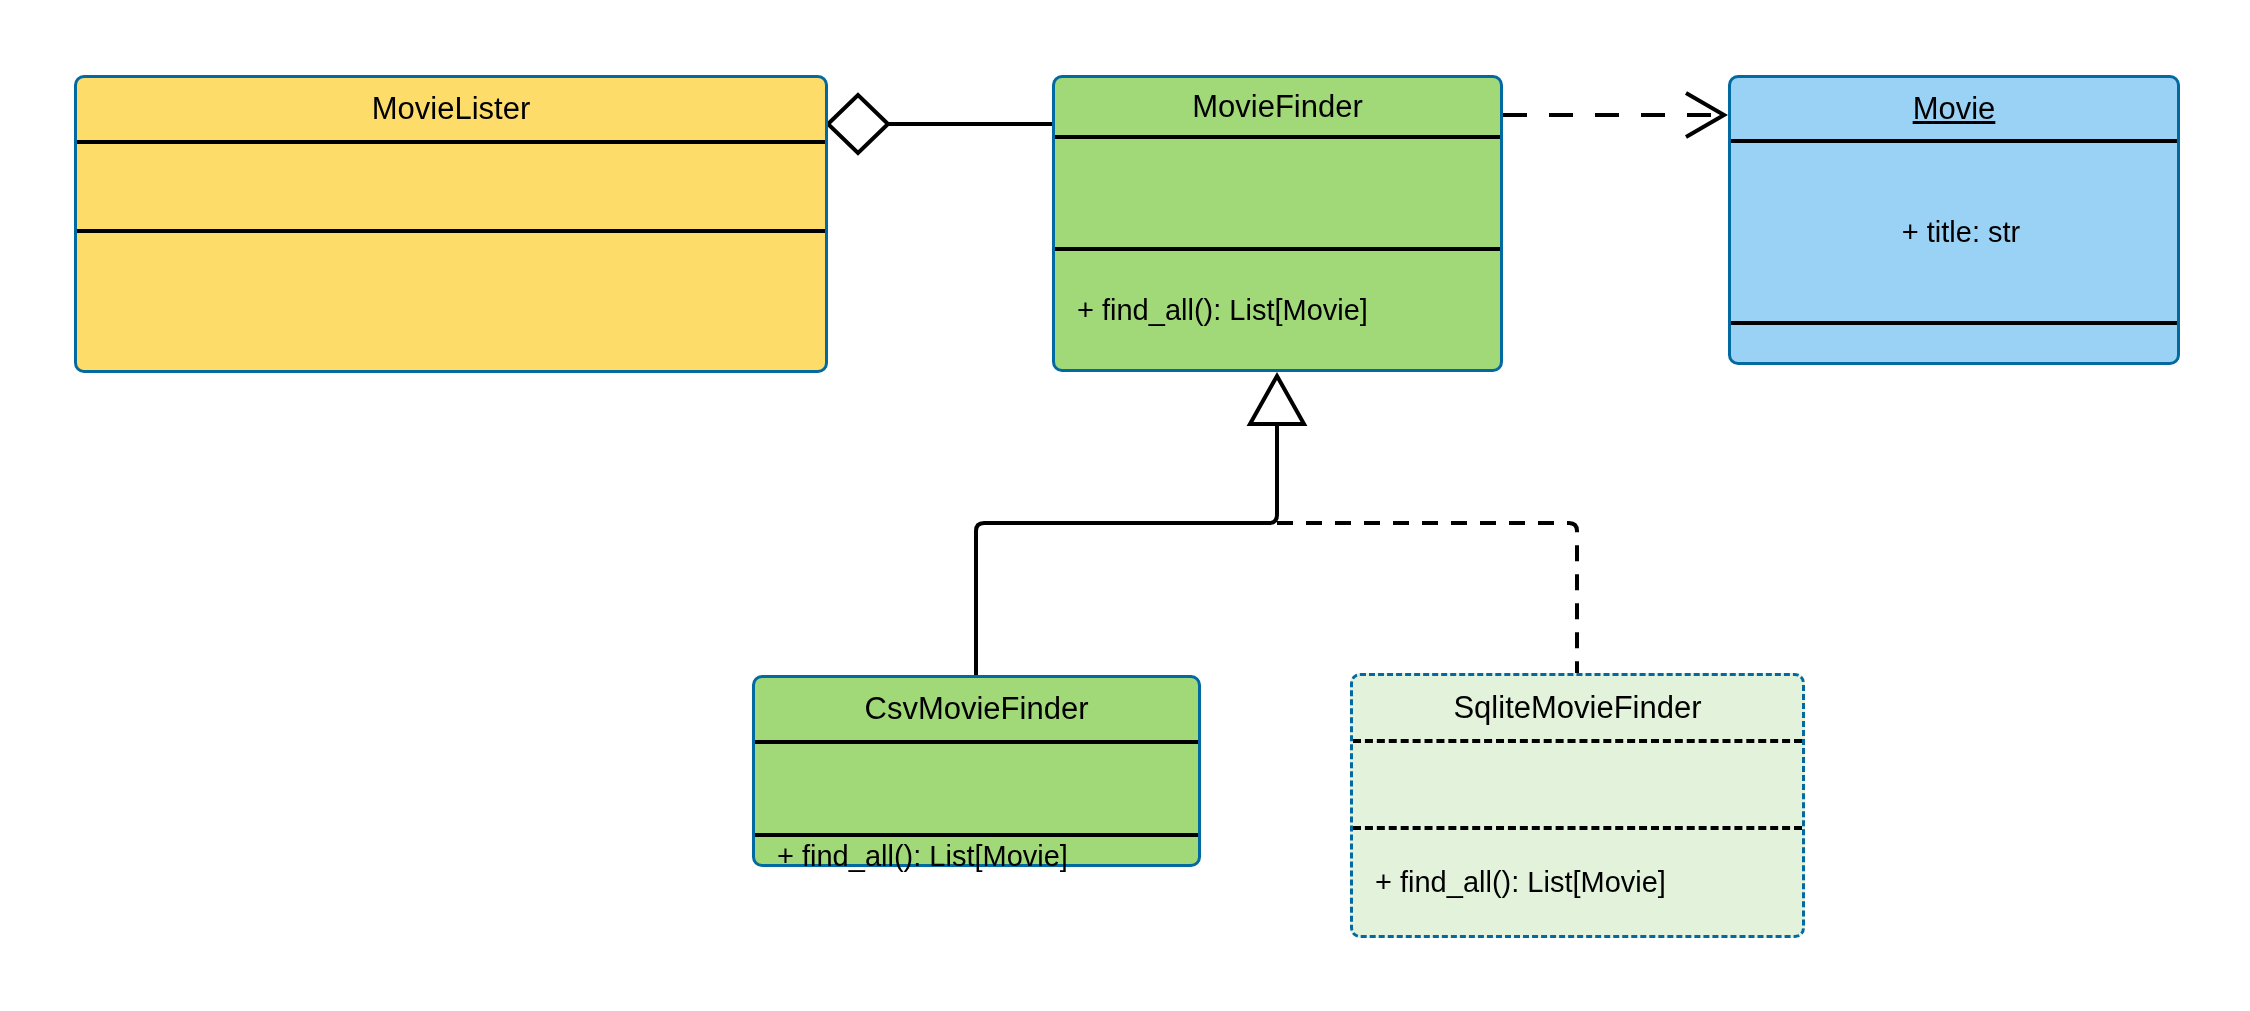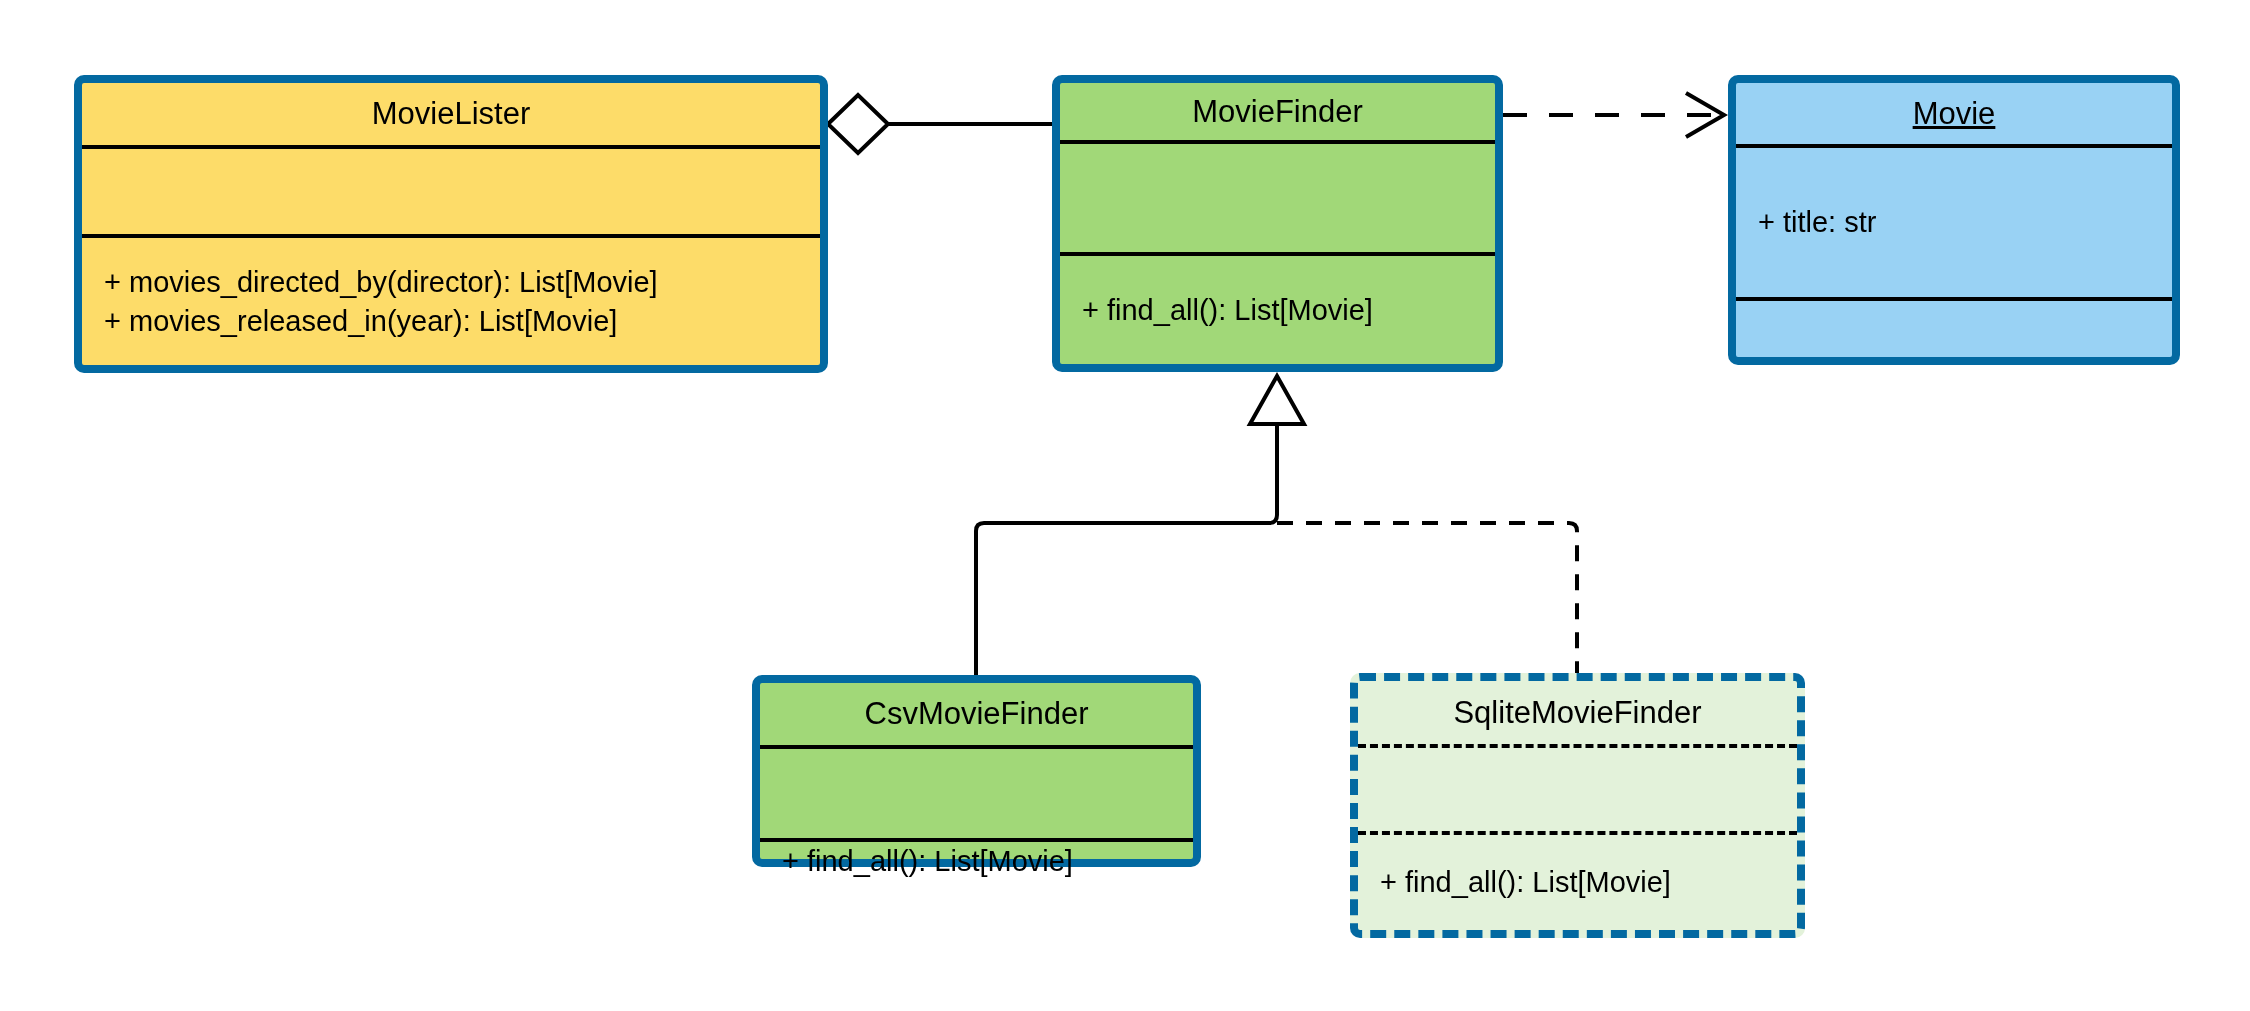--- a/index.html
+++ b/index.html
@@ -20,21 +20,21 @@
     left: 0; top: 0;
     width: 2250px; height: 1011px;
   }
 
   
   .uml {
     position: absolute;
     display: flex;
     flex-direction: column;
     box-sizing: border-box;
-    border: 8px solid #0369a1;
+    border: 3px solid #0369a1;
     border-radius: 10px;
   }
   .uml .hdr {
     flex: 0 0 auto;
     display: flex;
     align-items: center;
     justify-content: center;
     font-size: 31px;
     border-bottom: 4px solid #000000;
     box-sizing: border-box;
@@ -62,21 +62,21 @@
   #movielister       { left: 74px;   top: 75px;  width: 754px; height: 298px; }
   #movielister .hdr  { height: 66px; }
   #movielister .attrs{ height: 89px; }
 
   #moviefinder       { left: 1052px; top: 75px;  width: 451px; height: 297px; }
   #moviefinder .hdr  { height: 61px; }
   #moviefinder .attrs{ height: 112px; }
 
   #movie             { left: 1728px; top: 75px;  width: 452px; height: 290px; }
   #movie .hdr        { height: 65px; text-decoration: underline; }
-  #movie .attrs      { height: 153px; }
+  #movie .attrs      { height: 182px; text-align: center; }
 
   #csvmoviefinder       { left: 752px; top: 675px; width: 449px; height: 192px; }
   #csvmoviefinder .hdr  { height: 66px; }
   #csvmoviefinder .attrs{ height: 93px; }
 
   #sqlitemoviefinder       { left: 1350px; top: 673px; width: 455px; height: 265px; }
   #sqlitemoviefinder .hdr  { height: 67px; }
   #sqlitemoviefinder .attrs{ height: 87px; }
 </style>
 </head>
@@ -102,24 +102,20 @@
     </g>
 
     <g>
       <path d="M 1277 523 L 1569 523 Q 1577 523 1577 531 L 1577 673" stroke-dasharray="16 13"></path>
     </g>
   </svg>
 
   <div class="uml" id="movielister" style="background-color: rgb(253, 220, 105);">
     <div class="hdr">MovieLister</div>
     <div class="attrs"></div>
-    <div class="methods">
-      <div>+ movies_directed_by(director): List[Movie]</div>
-      <div>+ movies_released_in(year): List[Movie]</div>
-    </div>
   </div>
 
   <div class="uml" id="moviefinder" style="background-color: rgb(161, 216, 120);">
     <div class="hdr">MovieFinder</div>
     <div class="attrs"></div>
     <div class="methods">
       <div>+ find_all(): List[Movie]</div>
     </div>
   </div>
 

